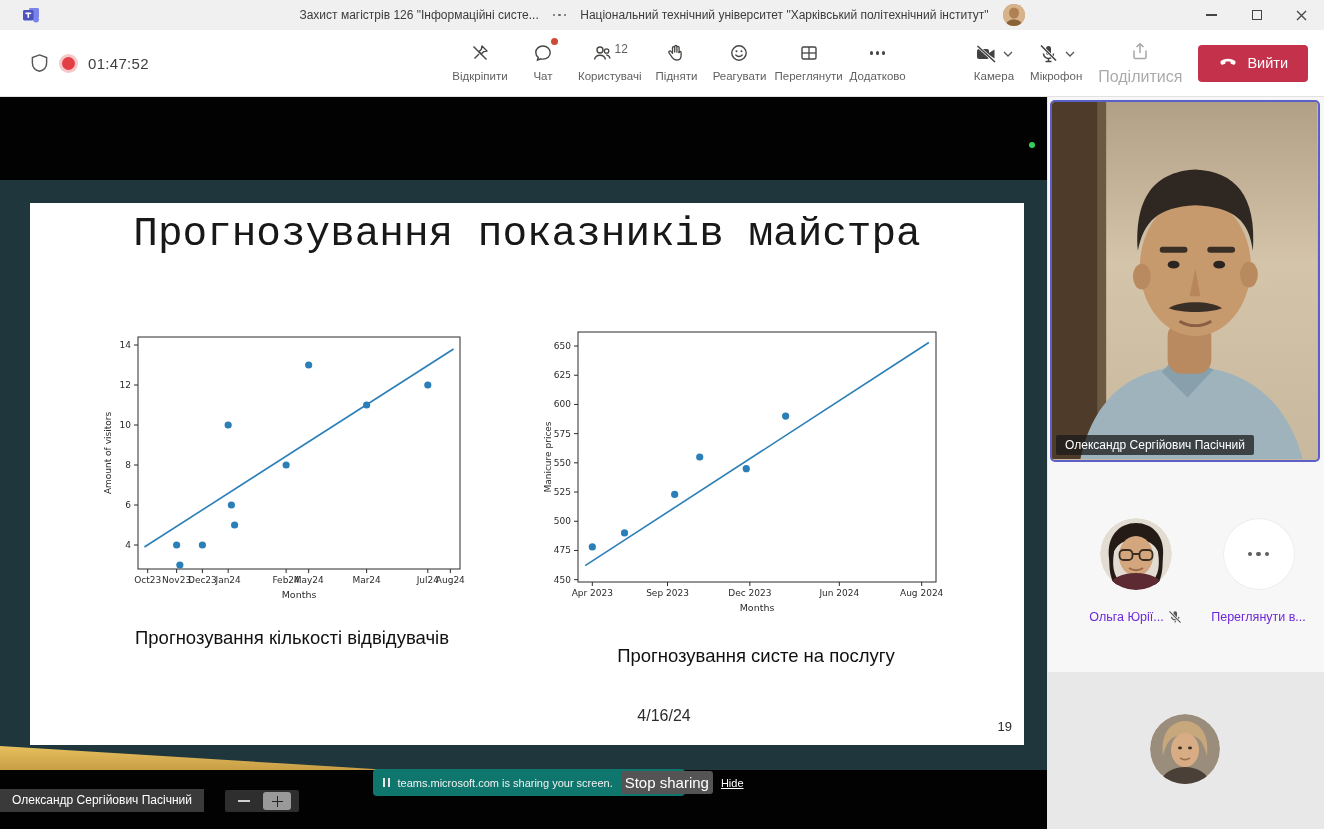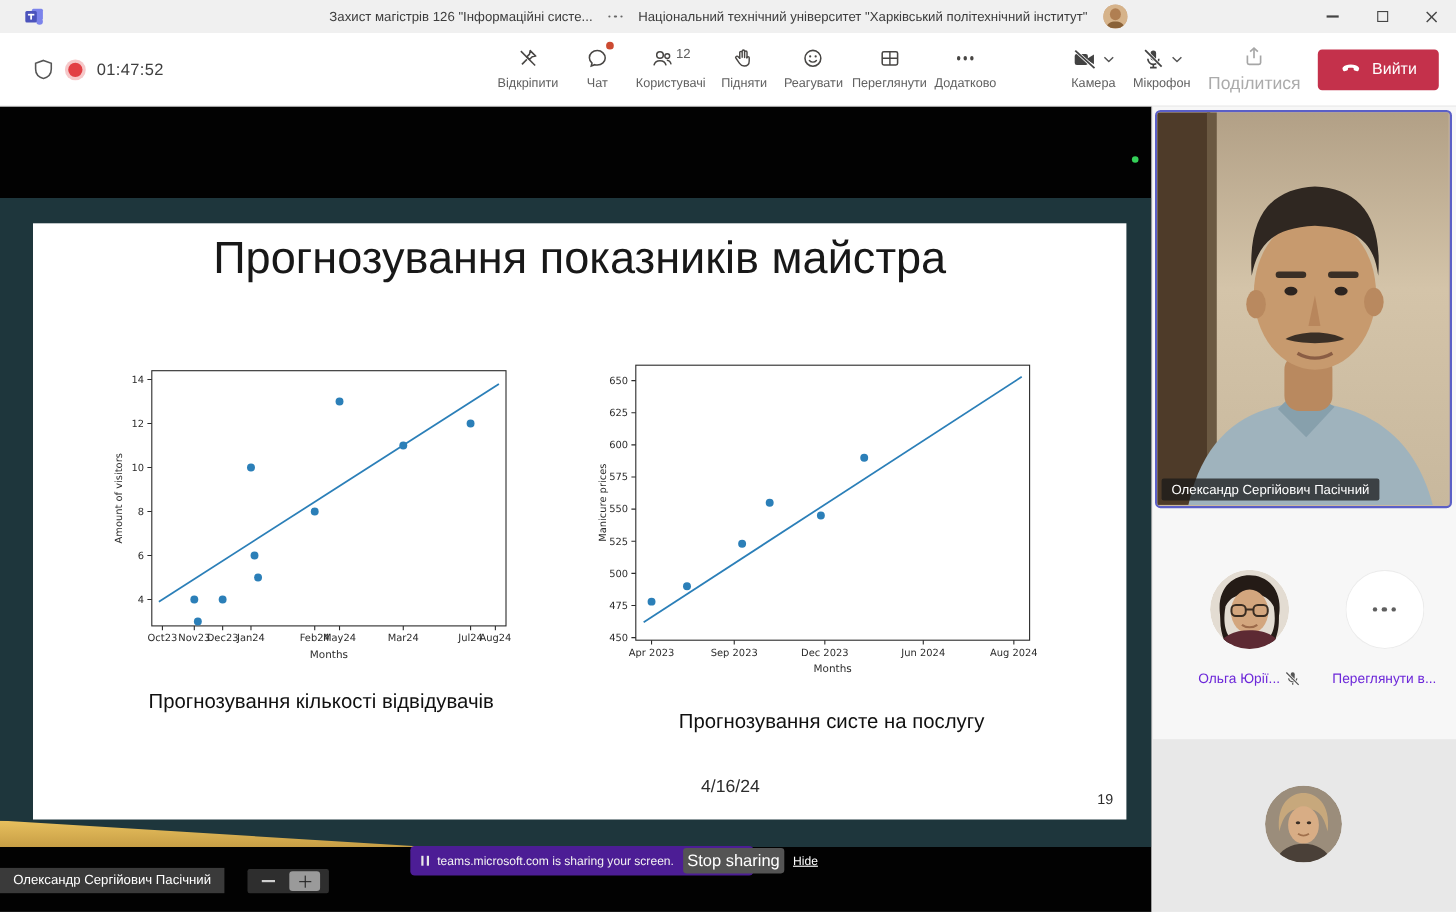--- a/index.html
+++ b/index.html
@@ -37,32 +37,32 @@
   .tb-right{position:absolute;right:16px;top:0;height:100%;display:flex;align-items:center;gap:16px}
   .av-group{display:flex;flex-direction:column;align-items:center;gap:6px;font-size:11.5px;color:#616161;cursor:pointer}
   .av-top{display:flex;align-items:center;gap:6px}
   .share-group{display:flex;flex-direction:column;align-items:center;gap:7px;font-size:16px;color:#ababab}
   .leave-btn{background:var(--leave-red,#c4314b);color:#fff;border-radius:4px;height:37px;padding:0 20px;display:flex;align-items:center;gap:9px;font-size:14.5px;cursor:pointer}
 
   
   .stage{position:absolute;left:0;top:97px;width:1047px;height:732px;background:#020202;overflow:hidden}
   .slide-region{position:absolute;left:0;top:83px;width:1047px;height:590px;background:var(--slide-teal,#1e363c)}
   .slide-white{position:absolute;left:30px;top:23px;width:994px;height:542px;background:#ffffff}
-  .slide-title{position:absolute;left:0;top:8px;width:100%;text-align:center;font-family:Liberation Sans, sans-serif;font-size:41px;color:#181818;white-space:nowrap}
+  .slide-title{position:absolute;left:0;top:8px;width:100%;text-align:center;font-family:Liberation Mono, monospace;font-size:41px;color:#181818;white-space:nowrap}
   .chart{position:absolute}
   #chart0{left:72px;top:126px}
   #chart1{left:512px;top:121px}
   .caption{position:absolute;font-size:18.5px;color:#101010;text-align:center}
   .cap-left{left:52px;top:424px;width:420px}
   .cap-right{left:536px;top:442px;width:380px}
   .slide-date{position:absolute;left:574px;top:504px;width:120px;text-align:center;font-size:16px;color:#2c2c2c}
   .slide-page{position:absolute;right:12px;top:516px;font-size:13px;color:#2c2c2c}
   .slide-gold{position:absolute;left:0;bottom:0;width:390px;height:24px;background:linear-gradient(180deg,#e8c05e,#c79e45);clip-path:polygon(0 0,100% 100%,0 100%)}
   .green-dot{position:absolute;right:12px;top:45px;width:6px;height:6px;border-radius:50%;background:#34d058}
-  .share-toast{position:absolute;left:373px;top:672px;width:312px;height:27px;background:#4c1d95;border-radius:4px;display:flex;align-items:center;gap:8px;padding:0 10px;white-space:nowrap}
+  .share-toast{position:absolute;left:373px;top:672px;width:312px;height:27px;background:#0f766e;border-radius:4px;display:flex;align-items:center;gap:8px;padding:0 10px;white-space:nowrap}
   .pause-icon{display:flex;gap:2.5px}
   .pause-icon i{width:2px;height:9px;background:#e8e8e8}
   .toast-text{font-size:11px;color:#f2f2f2}
   .stop-btn{background:#545454;color:#fff;font-size:15px;padding:3px 4px;border-radius:3px;cursor:pointer}
   .hide-link{font-size:11px;color:#fff;text-decoration:underline;cursor:pointer}
   .presenter-label{position:absolute;left:0;top:692px;height:23px;background:#3a3a3a;color:#fff;font-size:12px;padding:4px 12px;white-space:nowrap}
   .zoom-controls{position:absolute;left:225px;top:693px;height:22px;display:flex;align-items:center;gap:8px;background:#2e2e2e;padding:0 8px;border-radius:2px}
   .zoom-btn{display:flex;align-items:center;justify-content:center;width:22px;height:18px;cursor:pointer}
   .zoom-minus-glyph{width:12px;height:1.6px;background:#cfcfcf}
   .zoom-plus{background:#9a9a9a;border-radius:3px;width:28px}

